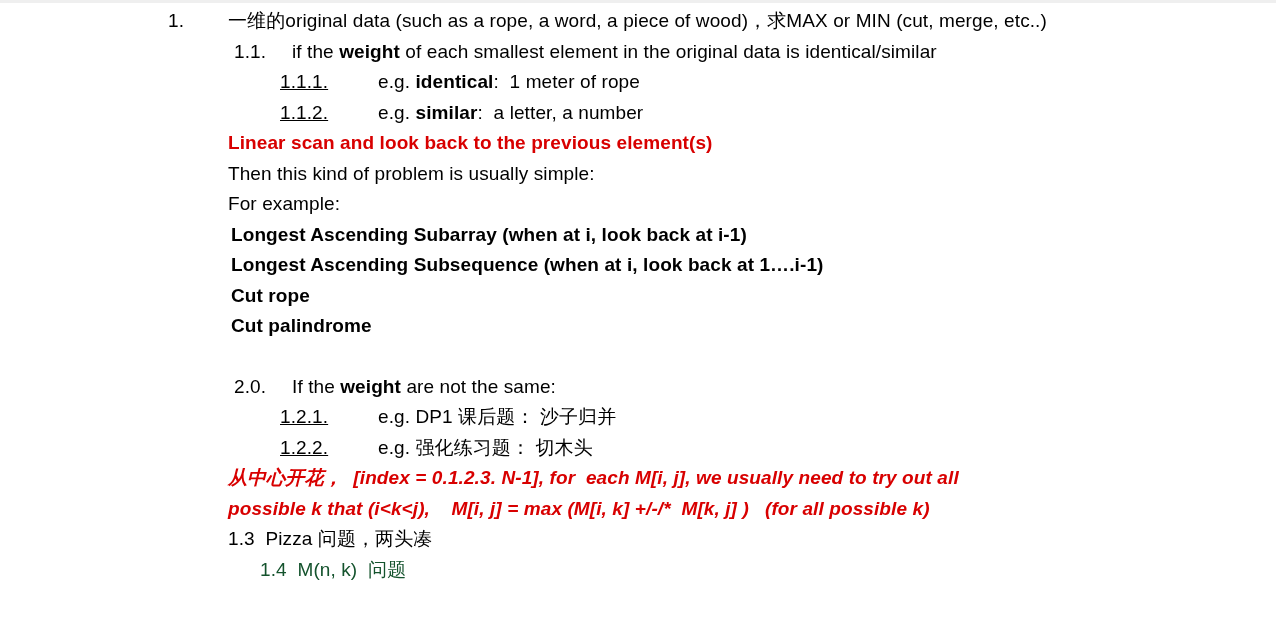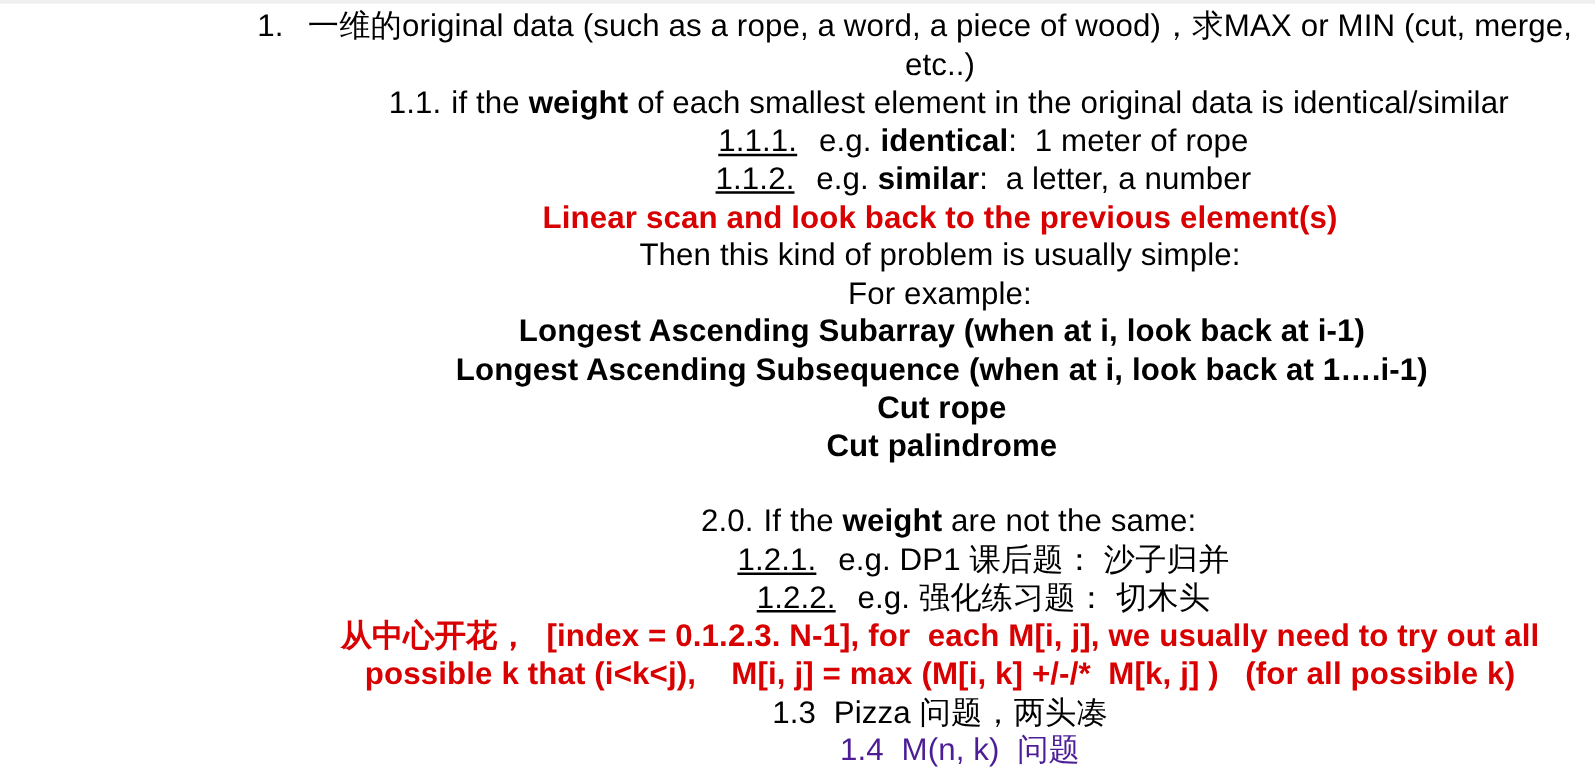--- a/index.html
+++ b/index.html
@@ -16,25 +16,24 @@
     position: relative;
   }
   .page {
     position: relative;
     width: 1276px;
     height: 625px;
     box-sizing: border-box;
     padding: 6px 0 0 0;
   }
   .line {
-    font-size: 25px;
+    font-size: 19px;
     line-height: 30.5px;
     white-space: pre-wrap;
     letter-spacing: 0.1px;
-    text-align: center;
   }
   .lvl1 {
     padding-left: 228px;
     text-indent: -60px;
   }
   .lvl1 .num {
     display: inline-block;
     width: 60px;
     text-indent: 0;
   }
@@ -55,26 +54,27 @@
   }
   .lvl3 .num {
     display: inline-block;
     width: 98px;
     text-indent: 0;
     text-decoration: underline;
   }
   .b { font-weight: bold; }
   .red { color: #d80000; font-weight: bold; }
   .bolditem { font-weight: bold; padding-left: 231px; }
-  .gray { color: #4c1d95; margin-left: 16px; }
+  .gray { color: #14532d; margin-left: 16px; }
   .spacer { height: 30px; }
   .redblock {
     padding-left: 228px;
     color: #d80000;
     font-weight: bold;
+    font-style: italic;
   }
   .scrolltop {
     position: absolute;
     top: 0; left: 0;
     width: 1276px;
     height: 3px;
     background: #efefef;
   }
 </style>
 </head>

